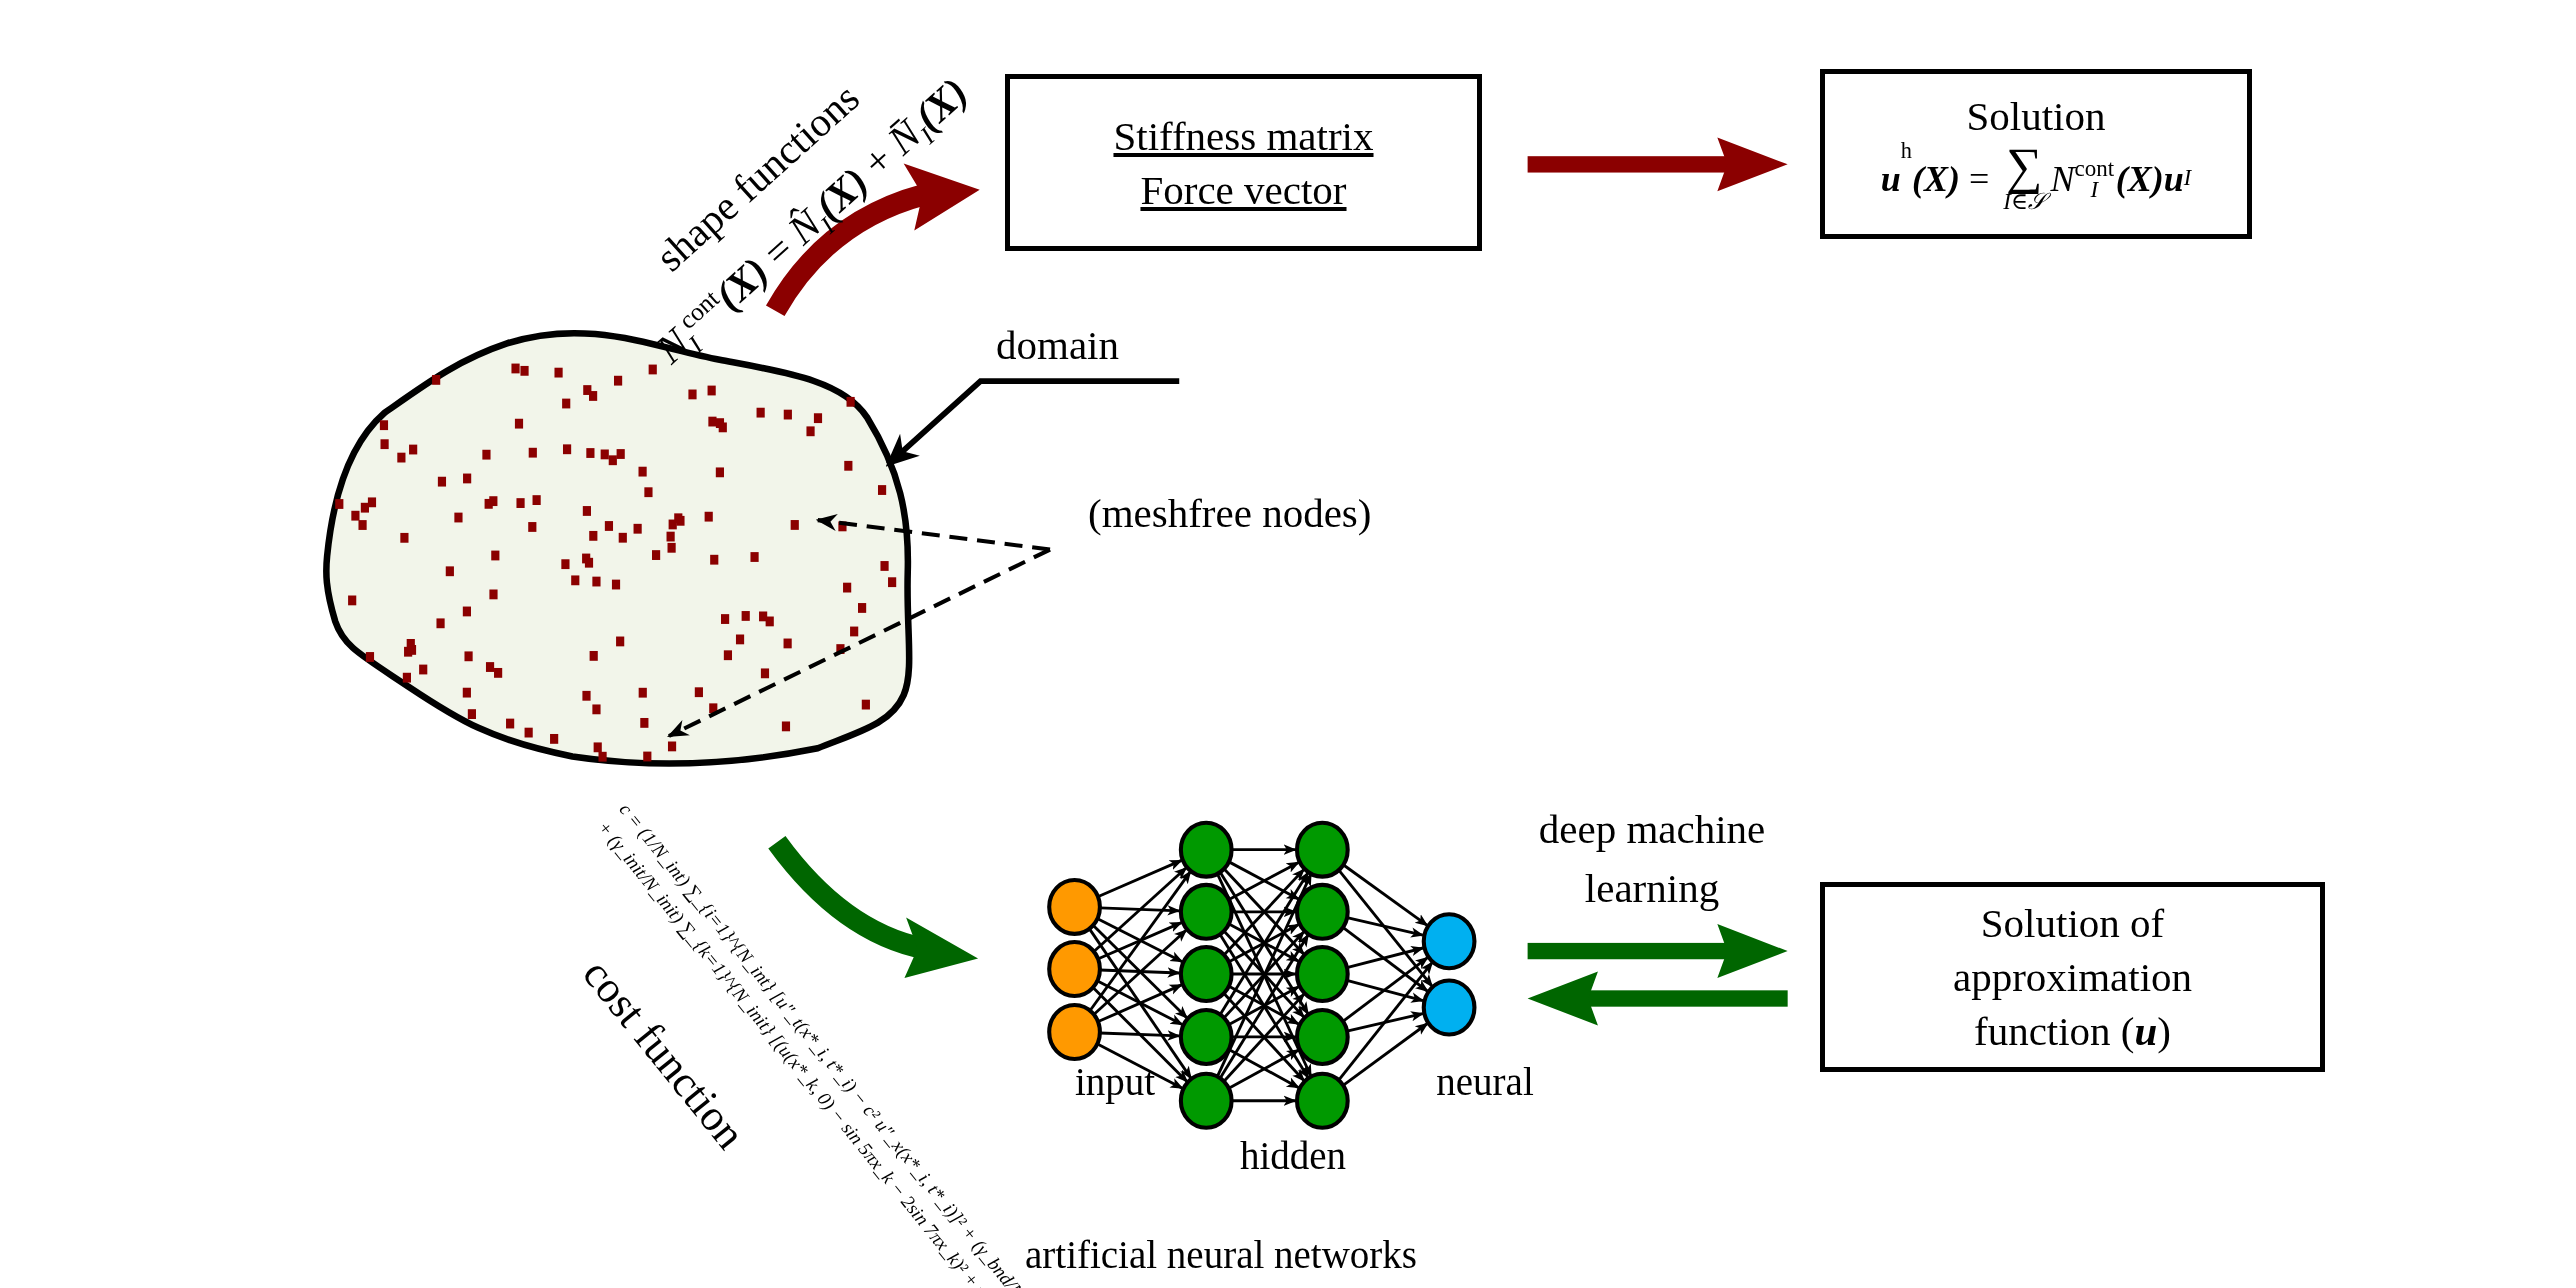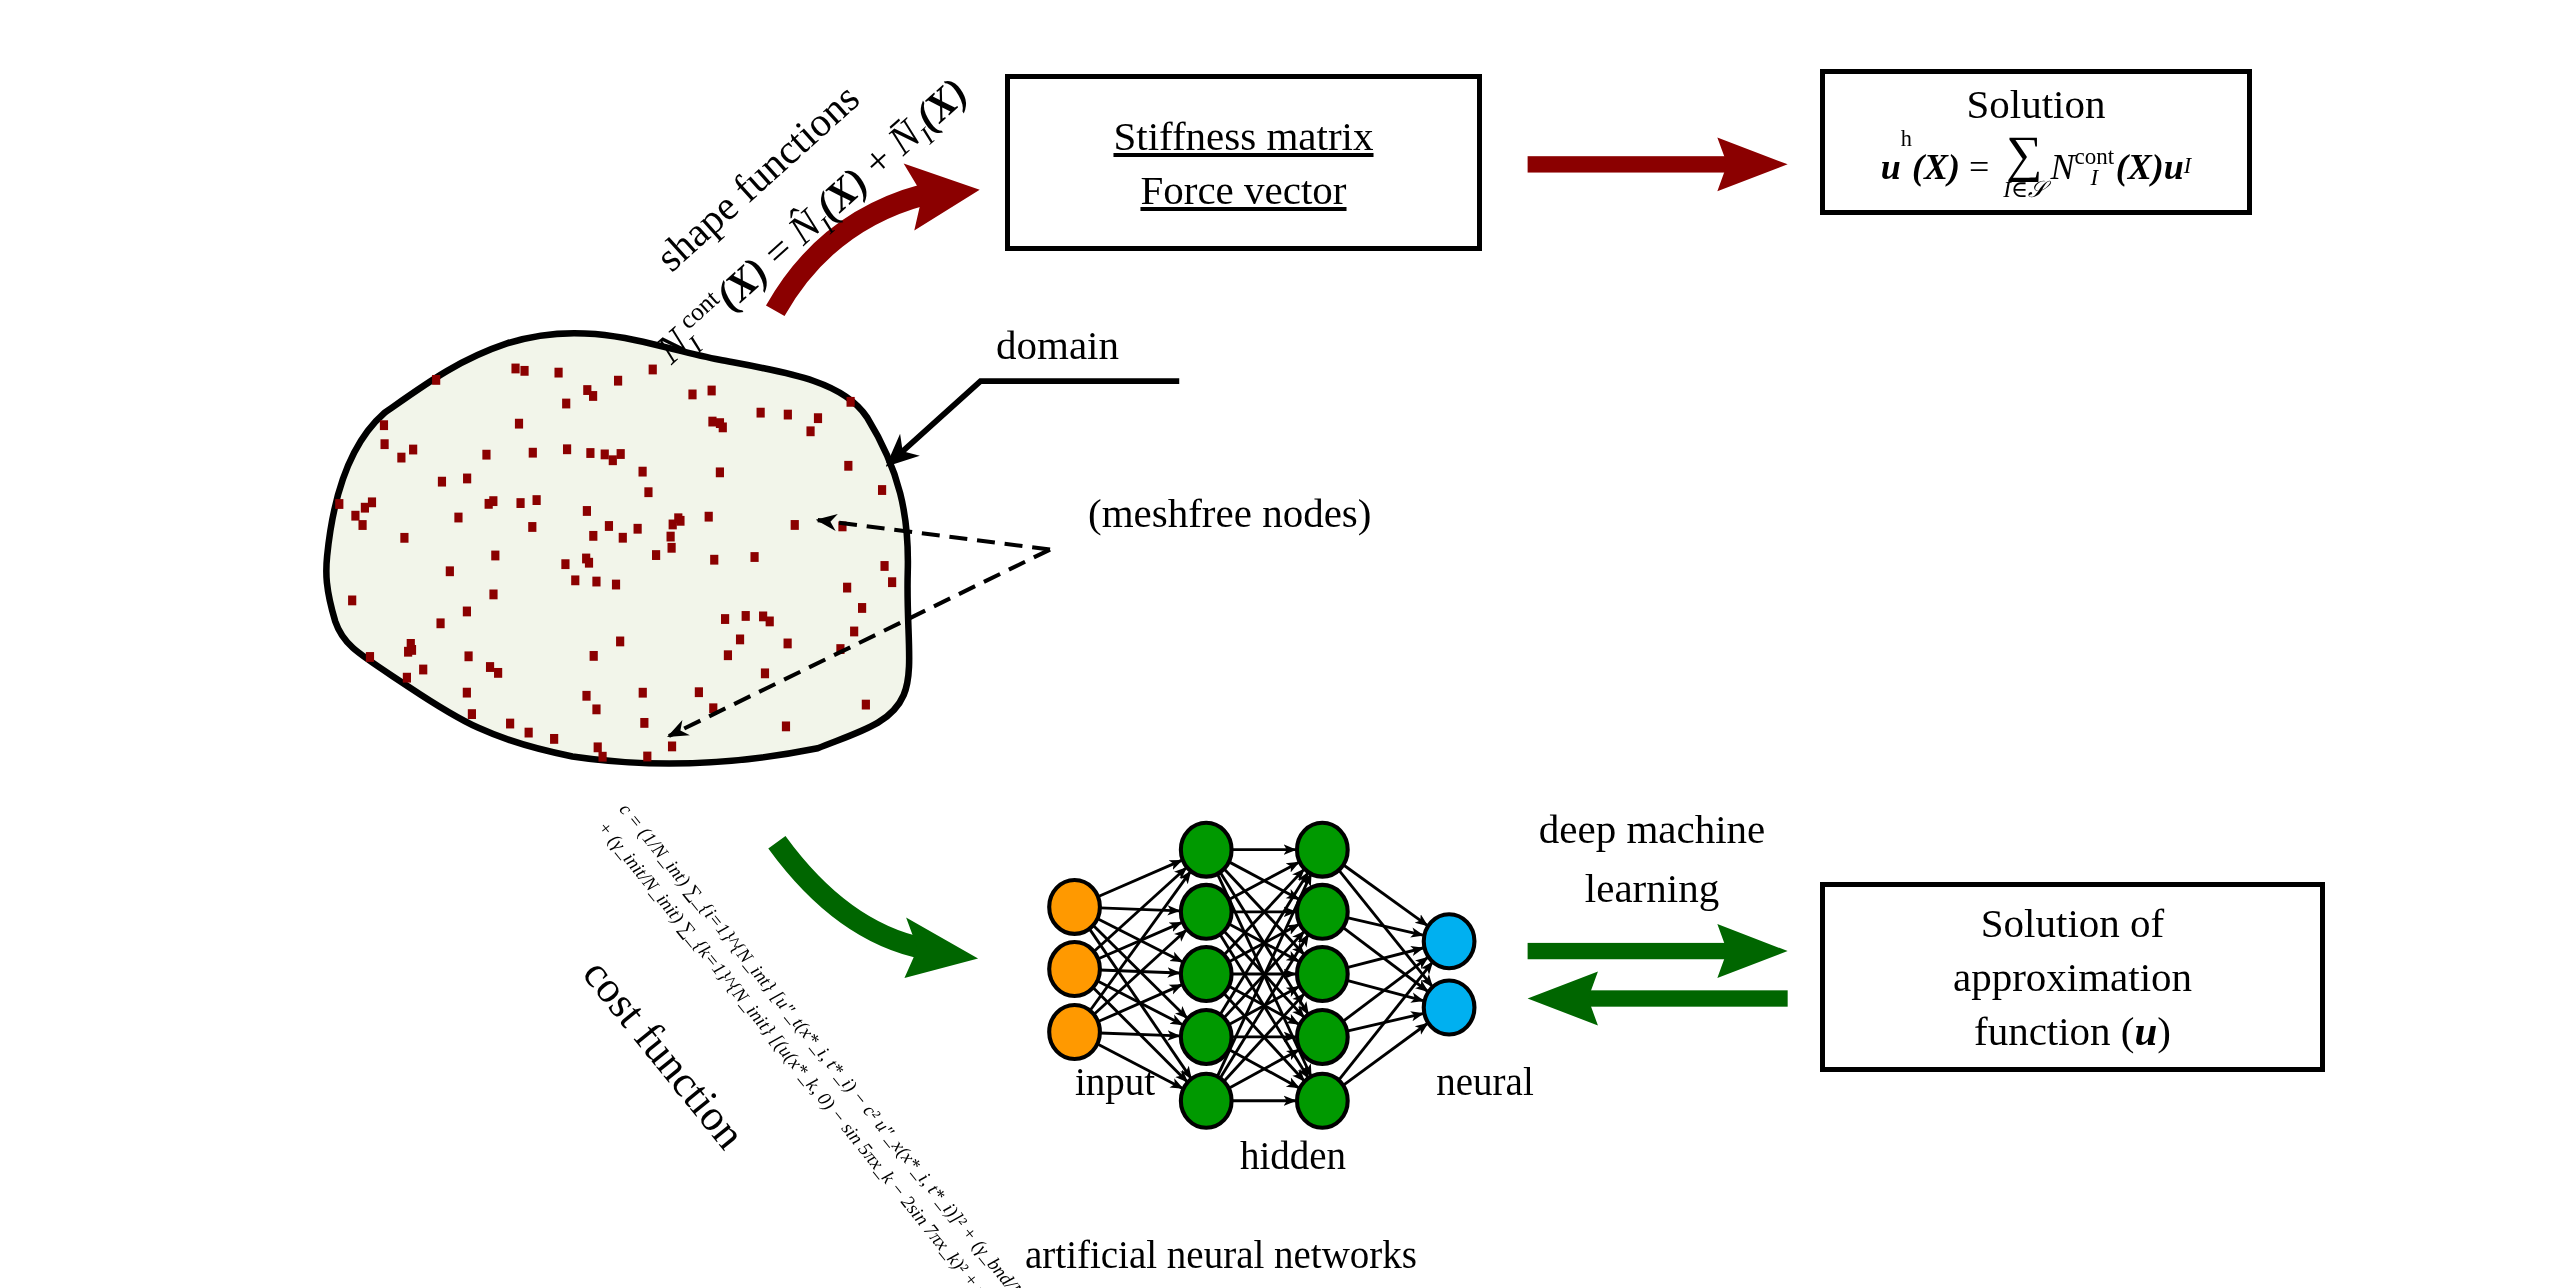--- a/index.html
+++ b/index.html
@@ -279,21 +279,21 @@
   <div class="lbl rot-shape math" style="left:646px; top:337px; font-size:41px; transform: rotate(-42deg);">
     <span>N</span><sub>I</sub><sup class="up">cont</sup><span class="bold-it">(X)</span><span class="up"> = </span><span>N̂</span><sub>I</sub><span class="bold-it">(X)</span><span class="up"> + </span><span>N̄</span><sub>I</sub><span class="bold-it">(X)</span>
   </div>
 
   <div class="box" style="left:1005px; top:74px; width:477px; height:177px;text-decoration:underline;">
     <div class="line">Stiffness matrix</div>
     <div class="line">Force vector</div>
   </div>
 
 
-  <div class="box" style="left:1820px; top:69px; width:432px; height:146px;">
+  <div class="box" style="left:1820px; top:69px; width:432px; height:170px;">
     <div class="line" style="margin-top:-4.9px;">Solution</div>
     <div class="math" style="font-size:36px; display:flex; align-items:center; line-height:1;">
       <span class="bold-it">u</span>
         <sup class="up" style="align-self:flex-start; margin-top:-3.3px;">h</sup>
         <span class="bold-it">(X)</span>
         <span class="up" style="white-space:pre;"> = </span>
       <span style="display:inline-flex; flex-direction:column; align-items:center; margin:0 4.9px;">
         <span class="up" style="font-size:51px; line-height:47px;">∑</span>
         <span style="font-size:23px; line-height:24.5px;font-style:italic;">I∈𝒮</span>
       </span>

